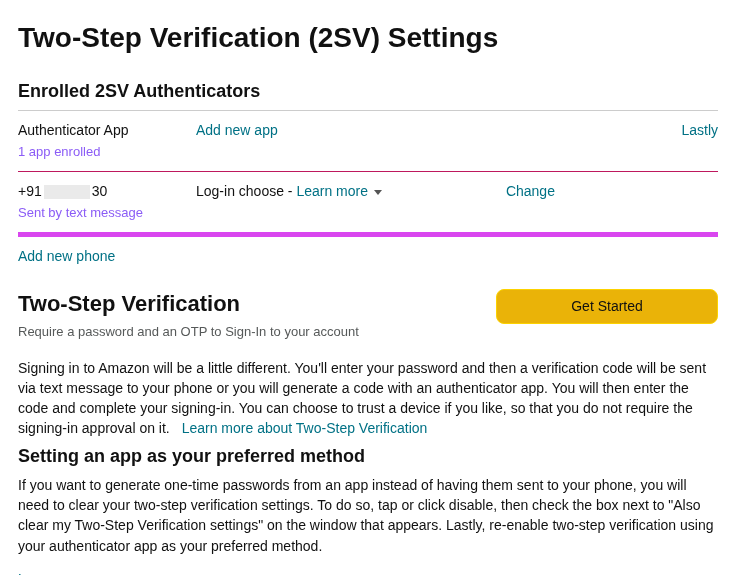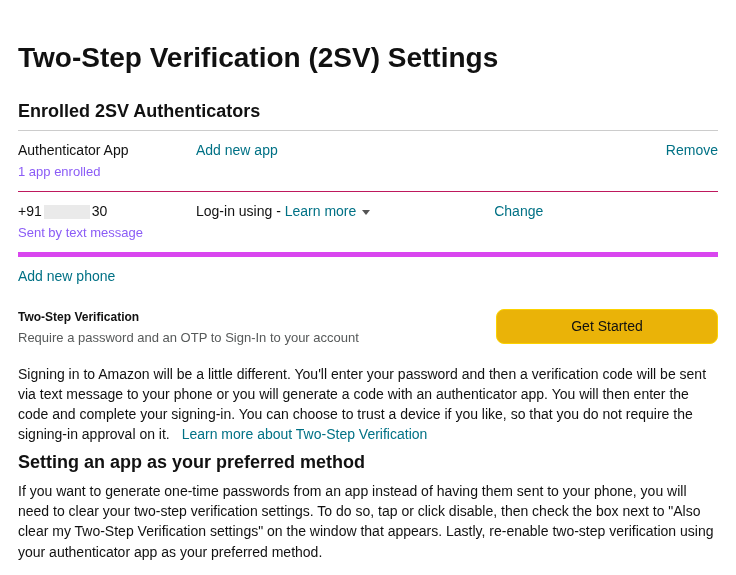--- a/index.html
+++ b/index.html
@@ -4,21 +4,21 @@
 <style>
   * { box-sizing: border-box; margin: 0; padding: 0; }
   body {
     font-family: "Amazon Ember", Arial, sans-serif;
     color: #111;
     padding: 18px;
     width: 736px;
     font-size: 14px;
     line-height: 1.4;
   }
-  h1 { font-size: 28px; font-weight: 700; margin-bottom: 22px; margin-top: 20px; }
+  h1 { font-size: 28px; font-weight: 700; margin-bottom: 22px; }
   h2.section { font-size: 18px; font-weight: 700; margin-bottom: 6px; }
   .divider-top { border-bottom: 1px solid #ccc; margin-top: 6px; }
   .row {
     display: flex;
     align-items: flex-start;
     padding: 10px 0;
     border-bottom: 1px solid #be185d;
   }
   .col1 { flex: 0 0 178px; }
   .col2 { flex: 1; }
@@ -31,21 +31,21 @@
     display: inline-block; 
     width: 0; height: 0; 
     border-left: 4px solid transparent; 
     border-right: 4px solid transparent; 
     border-top: 5px solid #555; 
     margin-left: 6px; vertical-align: middle;
   }
   .row-phone { display:flex; padding:10px 0; border-bottom:5px solid #d946ef;}
   .add-new { color:#007185; cursor:pointer; padding-top:10px; display:inline-block;}
   .tsv-head { display:flex; align-items:flex-start; justify-content:space-between; margin-top:22px;}
-  .tsv-head-left h2 { font-size:12px; font-weight:700; }
+  .tsv-head-left h2 { font-size:22px; font-weight:700; }
   .subhead { font-size:13px; color:#565959; margin-top:4px;}
   .btn-primary {
     background: #eab308;
     border: 1px solid #fcd200;
     border-radius: 8px;
     padding: 7px 0;
     width: 222px;
     text-align: center;
     font-size: 14px;
     cursor: pointer;
@@ -75,33 +75,33 @@
 
 <div class="row">
   <div class="col1">
     <div class="label-main">Authenticator App</div>
     <div class="label-sub">1 app enrolled</div>
   </div>
   <div class="col2">
     <span class="link">Add new app</span>
   </div>
   <div class="col3" style="text-align:right;">
-    <span class="link">Remove</span>
+    <span class="link">Lastly</span>
   </div>
 </div>
 
 <div class="row-phone">
   <div class="col1">
     <div class="label-main">
       <span>+91</span><span class="redact"></span><span>30</span>
     </div>
     <div class="label-sub">Sent by text message</div>
   </div>
   <div class="col2">
-    <span class="login-num">Log-in using - </span><span class="link">Learn more</span><span class="chevron"></span>
+    <span class="login-num">Log-in choose - </span><span class="link">Learn more</span><span class="chevron"></span>
     <span class="change-link">Change</span>
   </div>
 </div>
 
 <span class="add-new">Add new phone</span>
 
 <div class="tsv-head">
   <div class="tsv-head-left">
     <h2>Two-Step Verification</h2>
     <div class="subhead">Require a password and an OTP to Sign-In to your account</div>

